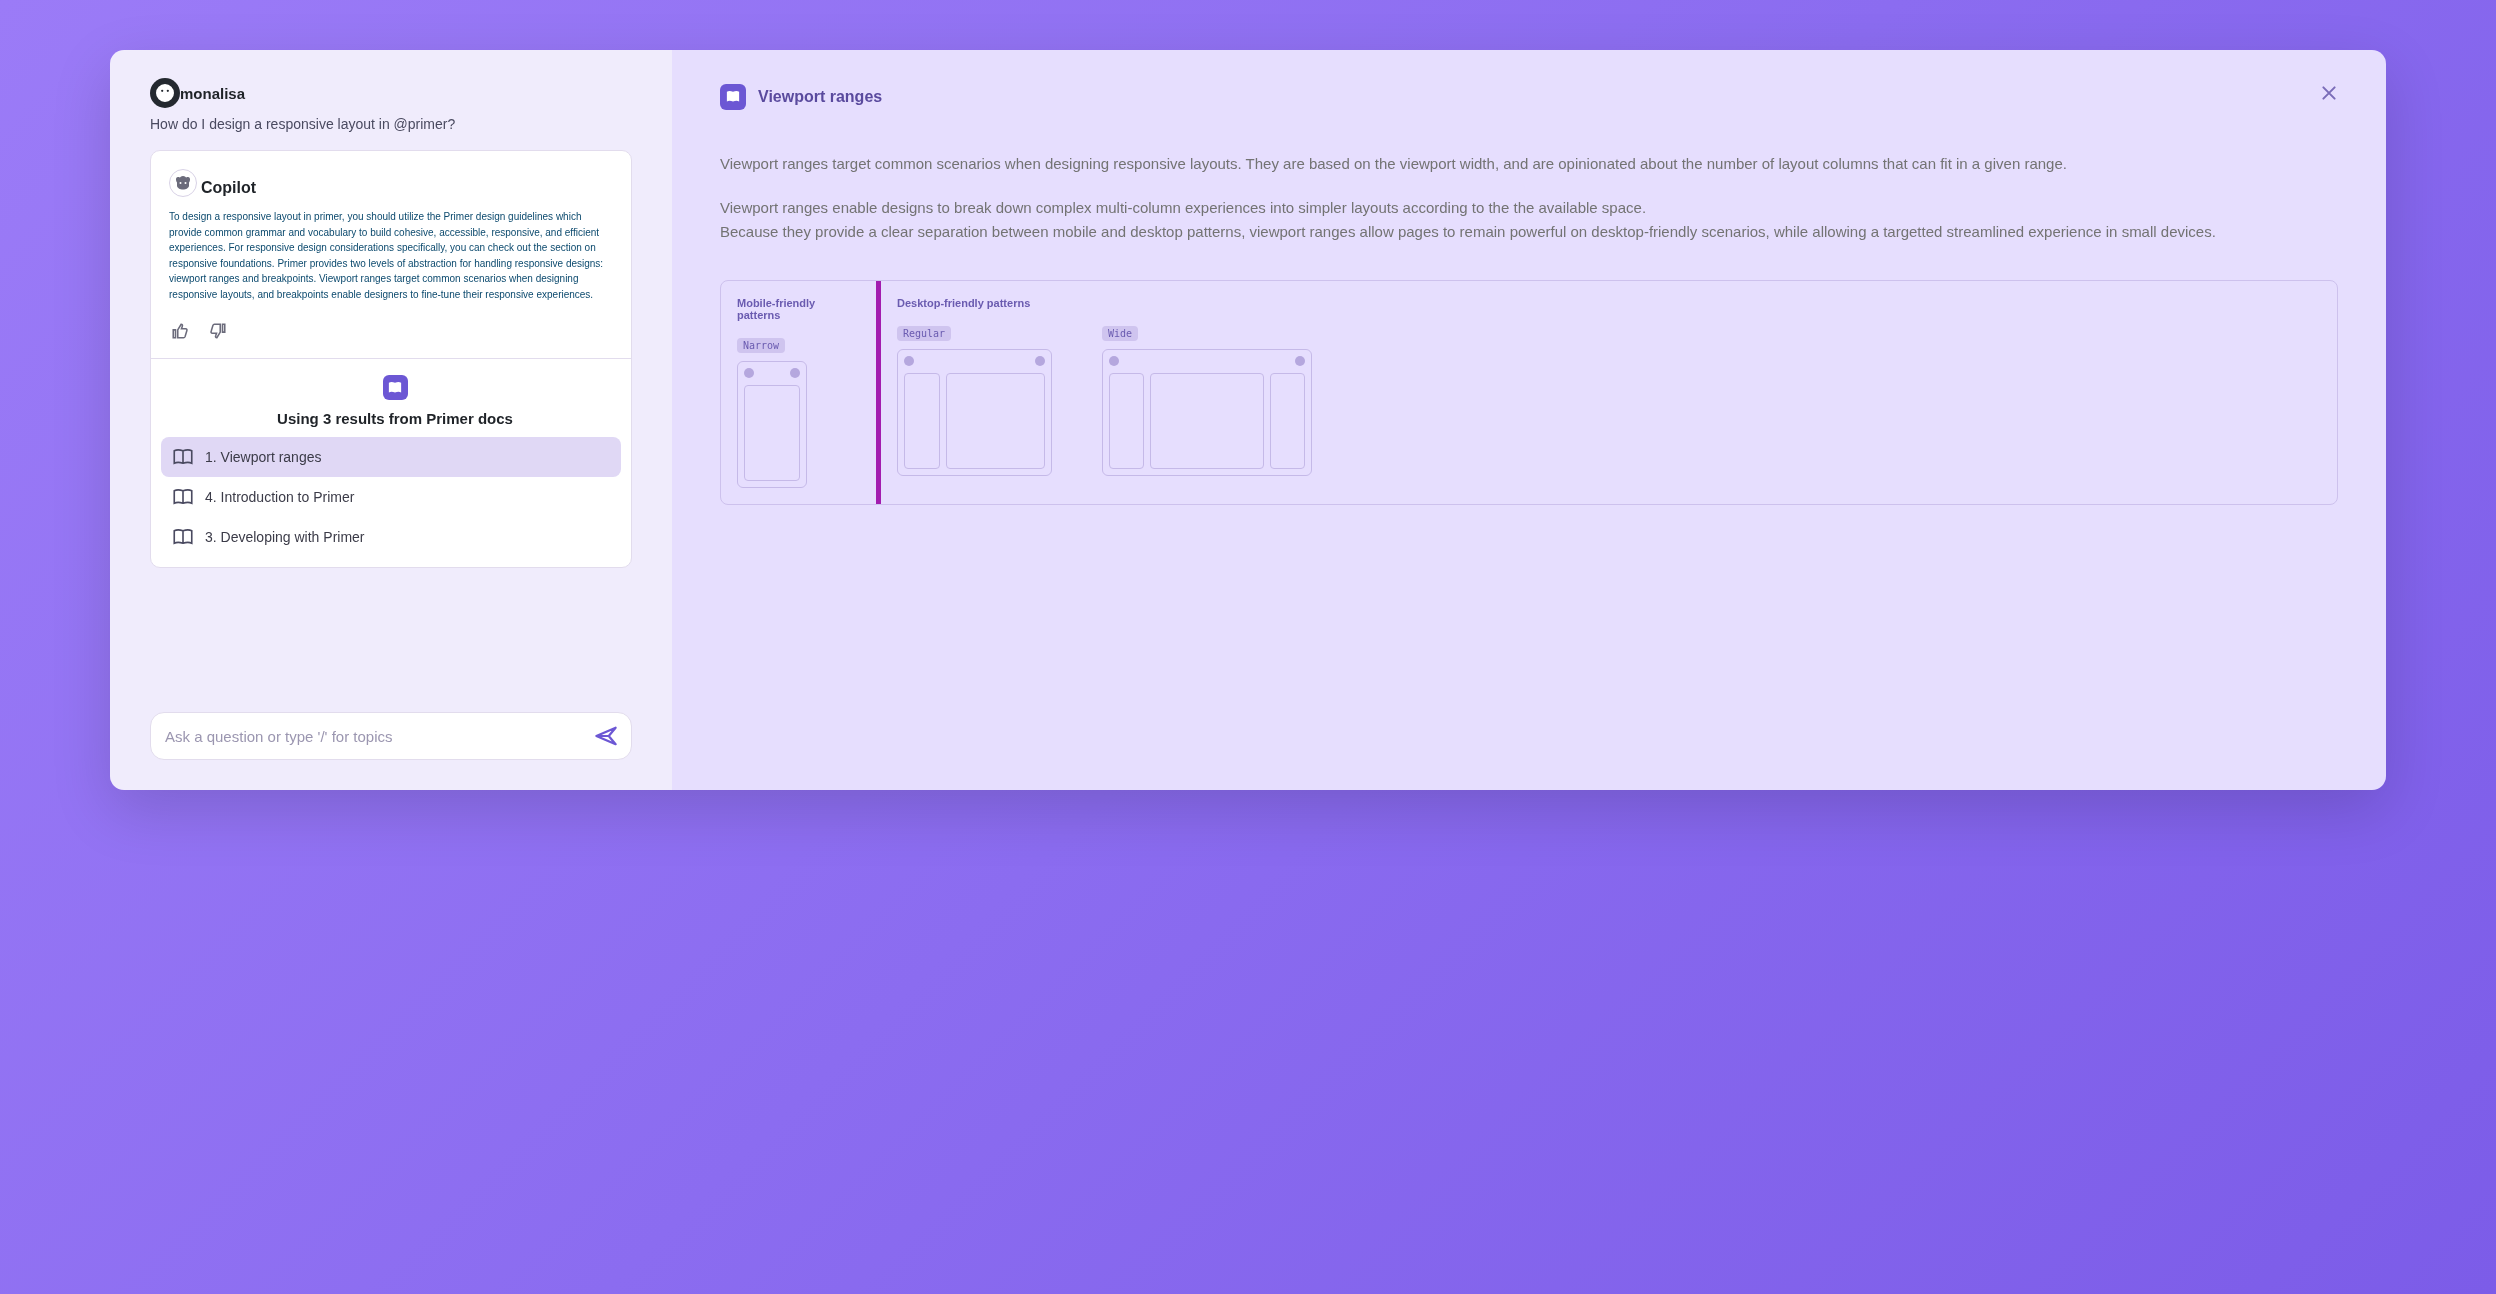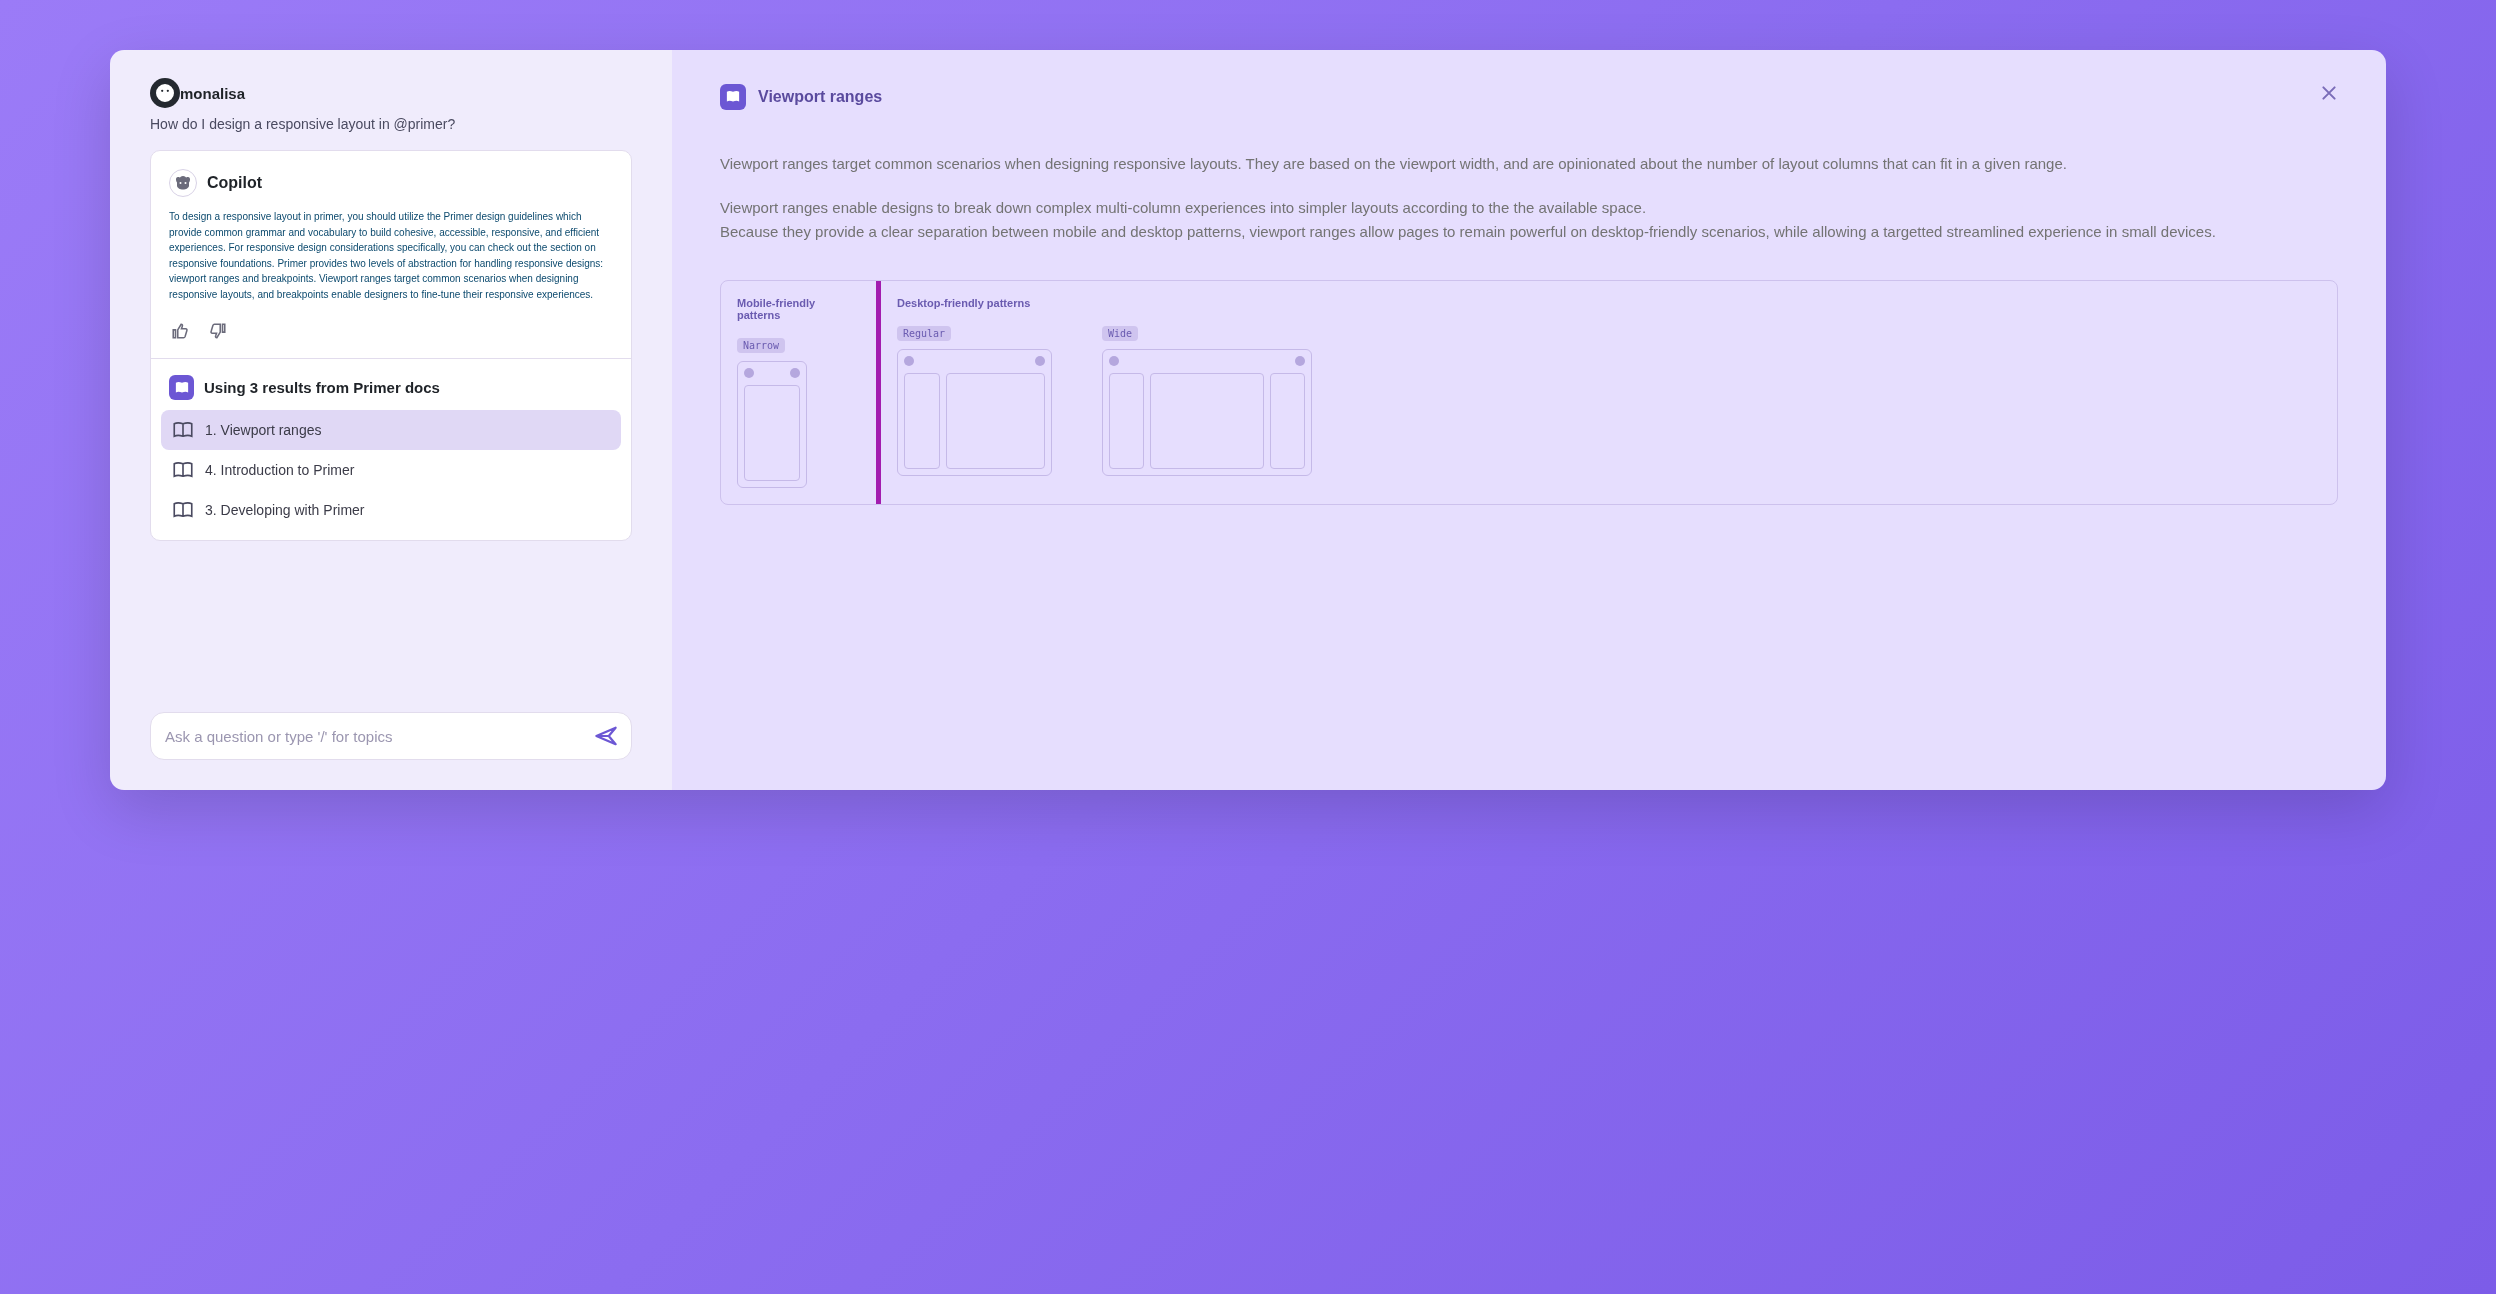--- a/index.html
+++ b/index.html
@@ -54,22 +54,22 @@
 }
 .copilot-card {
   background: #fff;
   border: 1px solid #e2dced;
   border-radius: 10px;
   overflow: hidden;
   margin-bottom: 22px;
 }
 .copilot-header {
   display: flex;
-  align-items: center;
-  gap: 10px;
+  align-items: flex-end;
+  gap: 4px;
   padding: 18px 18px 12px 18px;
 }
 .copilot-icon {
   width: 28px;
   height: 28px;
   border-radius: 50%;
   border: 1px solid #d8d2e6;
   display: flex;
   align-items: center;
   justify-content: center;
@@ -102,20 +102,21 @@
 .results-section {
   border-top: 1px solid #e2dced;
   padding: 16px 10px 10px 10px;
 }
 .results-header {
   display: flex;
   align-items: center;
   gap: 10px;
   padding-left: 8px;
   margin-bottom: 10px;
+  flex-direction: column;
 }
 .book-badge {
   width: 25px;
   height: 25px;
   border-radius: 6px;
   background: #6c57d4;
   display: flex;
   align-items: center;
   justify-content: center;
 }

